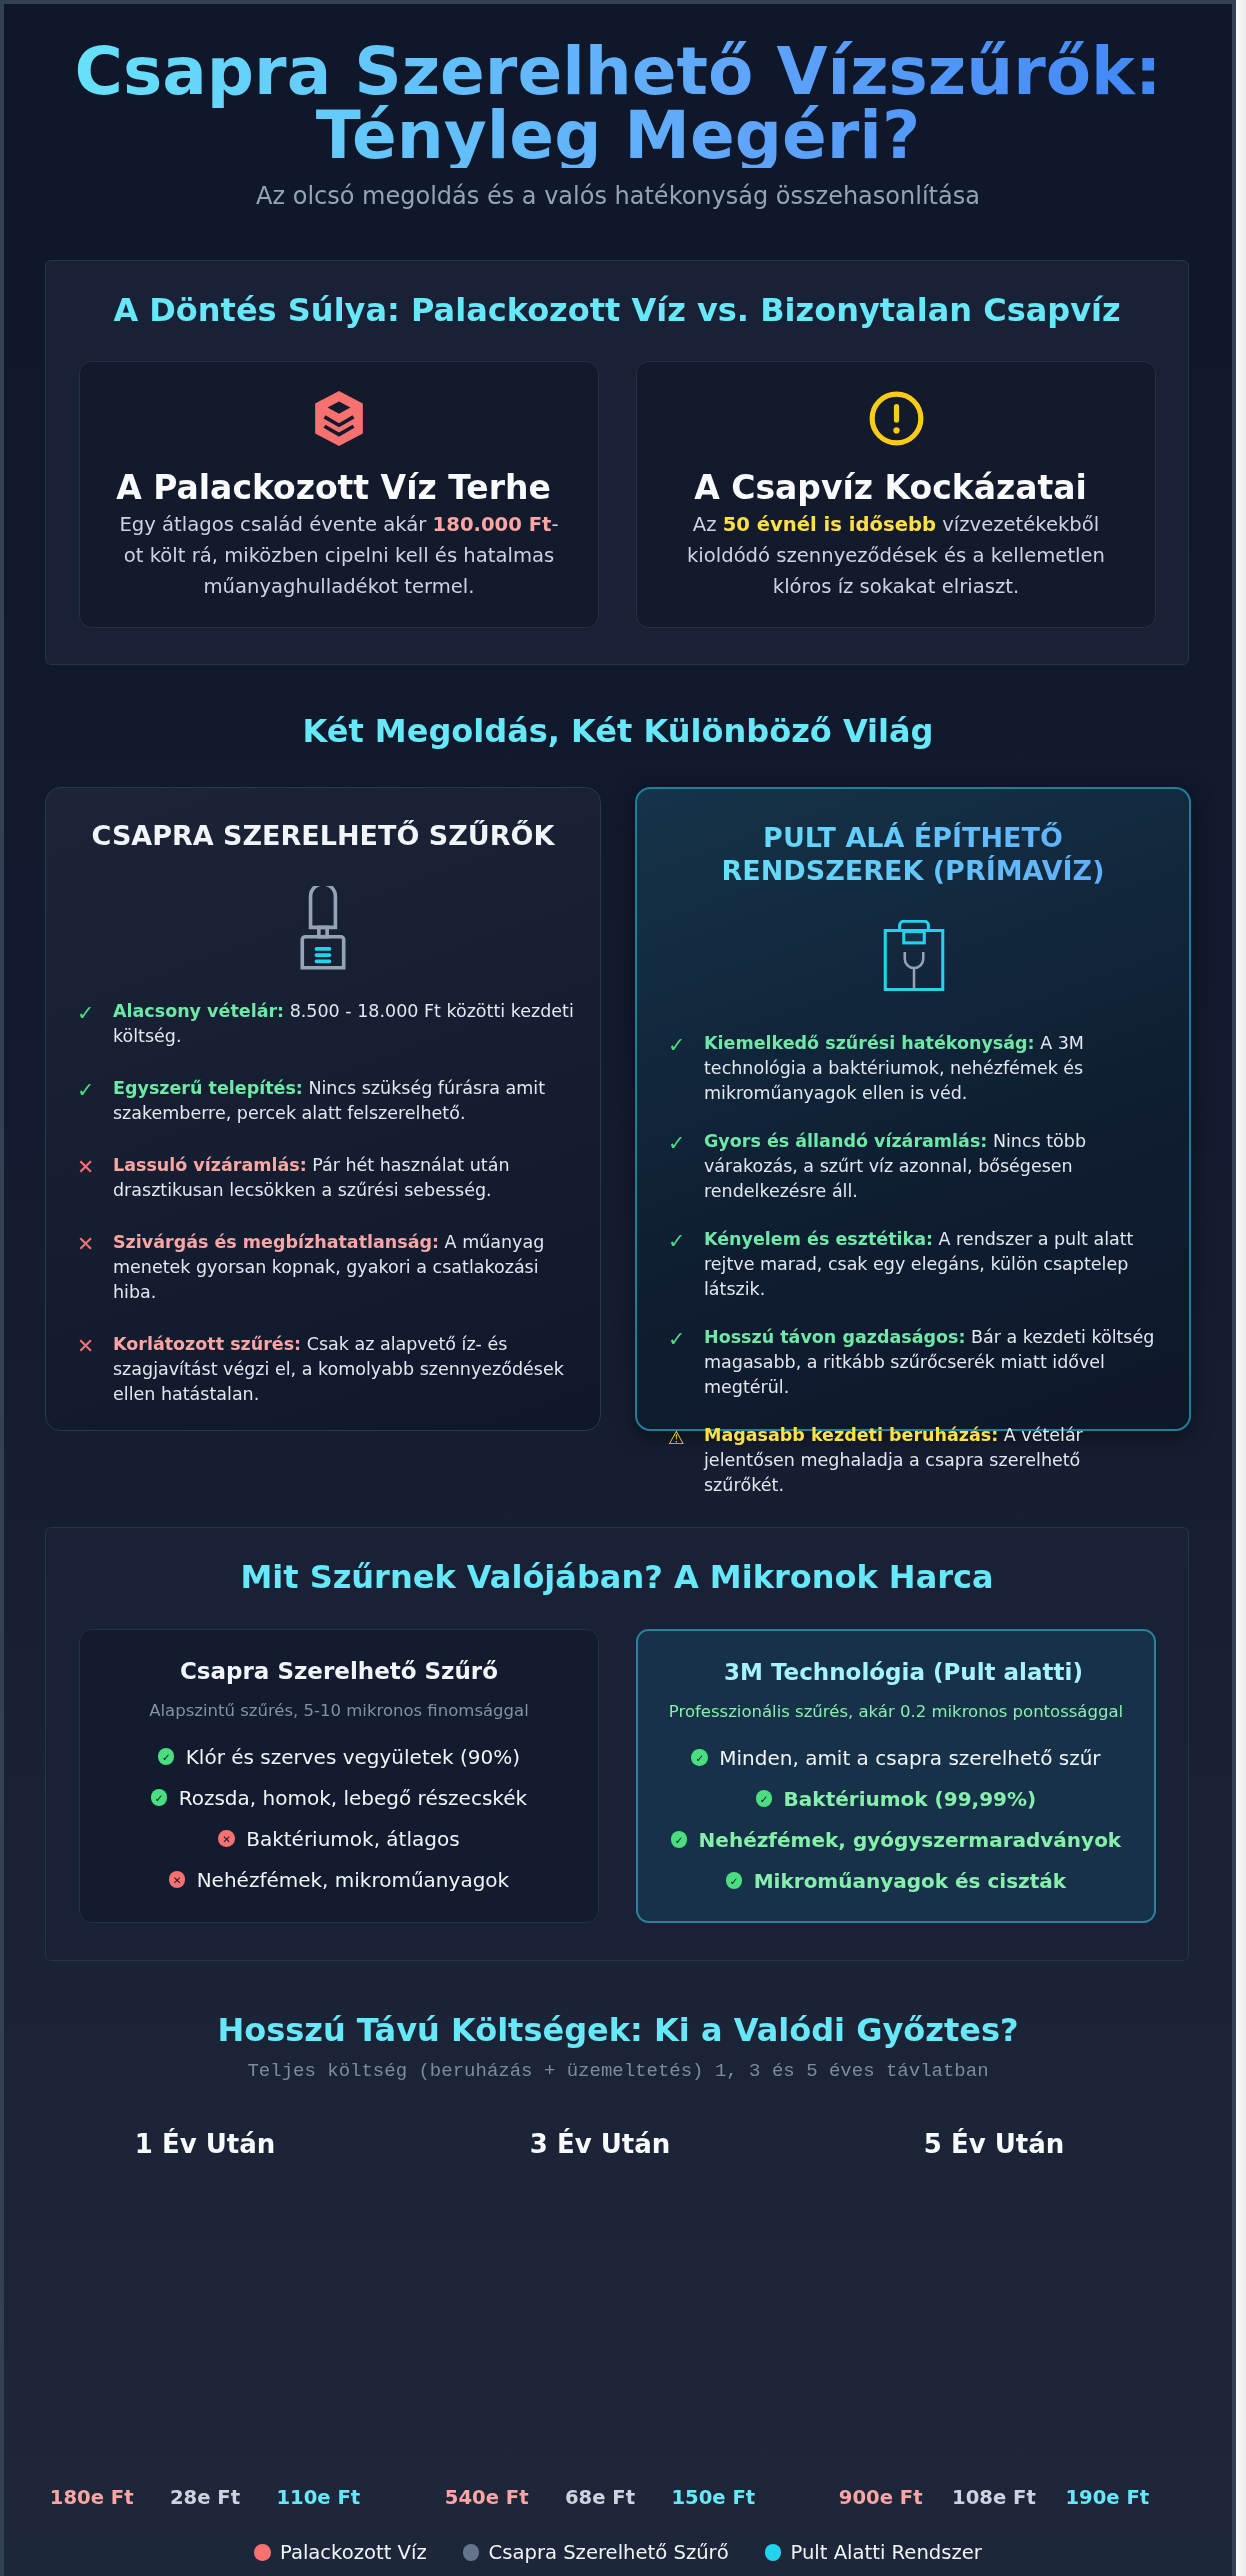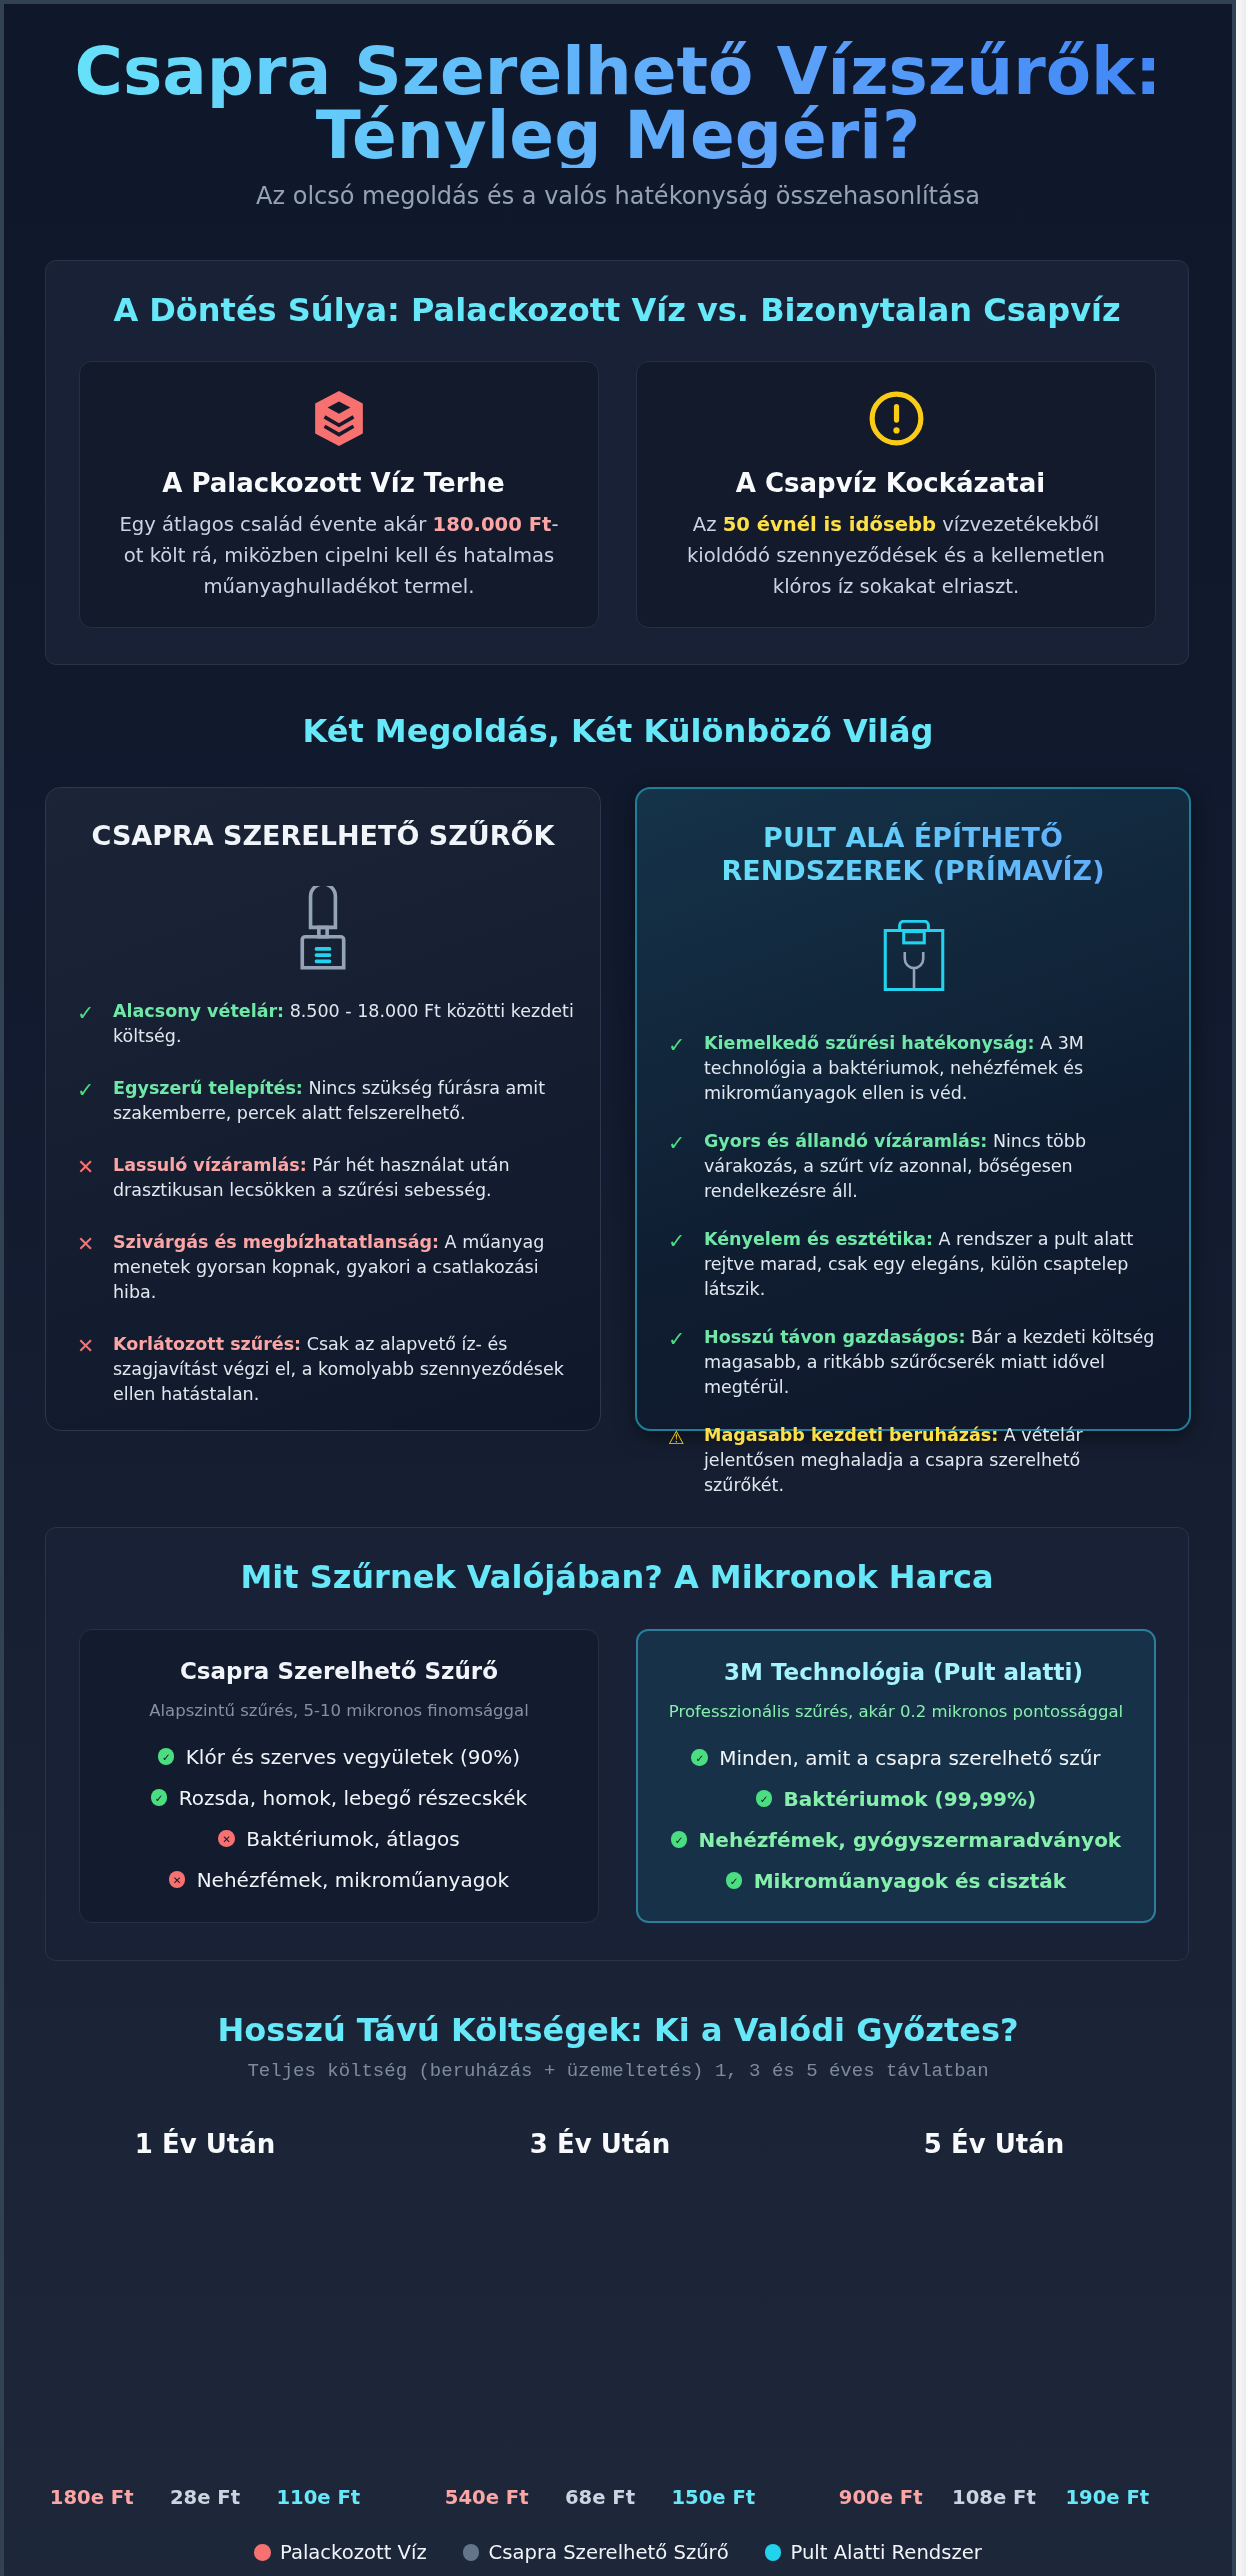--- a/index.html
+++ b/index.html
@@ -18,31 +18,31 @@
     position: absolute; left: 0; right: 0; top: 36px;
     font-size: 66px; font-weight: bold; line-height: 64px; text-align: center;
     background: linear-gradient(90deg, #67e8f9 0%, #60a5fa 60%, #3b82f6 100%);
     -webkit-background-clip: text; background-clip: text; color: transparent;
   }
   .hero-sub { position: absolute; left: 0; right: 0; top: 178px; font-size: 24px; color: #94a3b8; text-align: center; }
 
   
   .section-card {
     position: absolute; left: 41px; width: 1144px;
-    background: #182135; border: 1.5px solid #283449; border-radius: 11px;
+    background: #182135; border: 1.5px solid #283449; border-radius: 6px;
   }
   .section-title { position: absolute; left: 0; right: 0; font-size: 32px; font-weight: bold; color: #67e8f9; text-align: center; }
 
   
   .decision-card {
     position: absolute; top: 100px; width: 520px; height: 267px;
     background: #121a2c; border: 1px solid #233046; border-radius: 12.4px; text-align: center;
   }
   .decision-card .icon { position: absolute; left: 0; right: 0; top: 28px; height: 57px; display: flex; justify-content: center; }
-  .decision-card h3 { position: absolute; left: 0; right: 11px; top: 106px; font-size: 26px; color: #f8fafc; font-weight: bold; }
+  .decision-card h3 { position: absolute; left: 0; right: 11px; top: 106px; font-size: 33px; color: #f8fafc; font-weight: bold; }
   .decision-card p { position: absolute; left: 31px; right: 31px; top: 147px; font-size: 19.6px; line-height: 31px; color: #cbd5e1; }
   .hl-red { color: #fca5a5; font-weight: bold; }
   .hl-yellow { color: #fde047; font-weight: bold; }
 
   
   .sol-card {
     position: absolute; top: 783px; width: 556px; height: 644px; border-radius: 15.5px;
   }
   .sol-left { left: 41px; background: linear-gradient(160deg, #1c2538 0%, #0f172a 100%); border: 1.5px solid #2c384d; }
   .sol-right { left: 631px; background: linear-gradient(160deg, #153349 0%, #0f1d31 60%, #0f172a 100%); border: 2.6px solid #1f7f98; box-shadow: 0 5.2px 20.6px rgba(0,0,0,0.5); }

